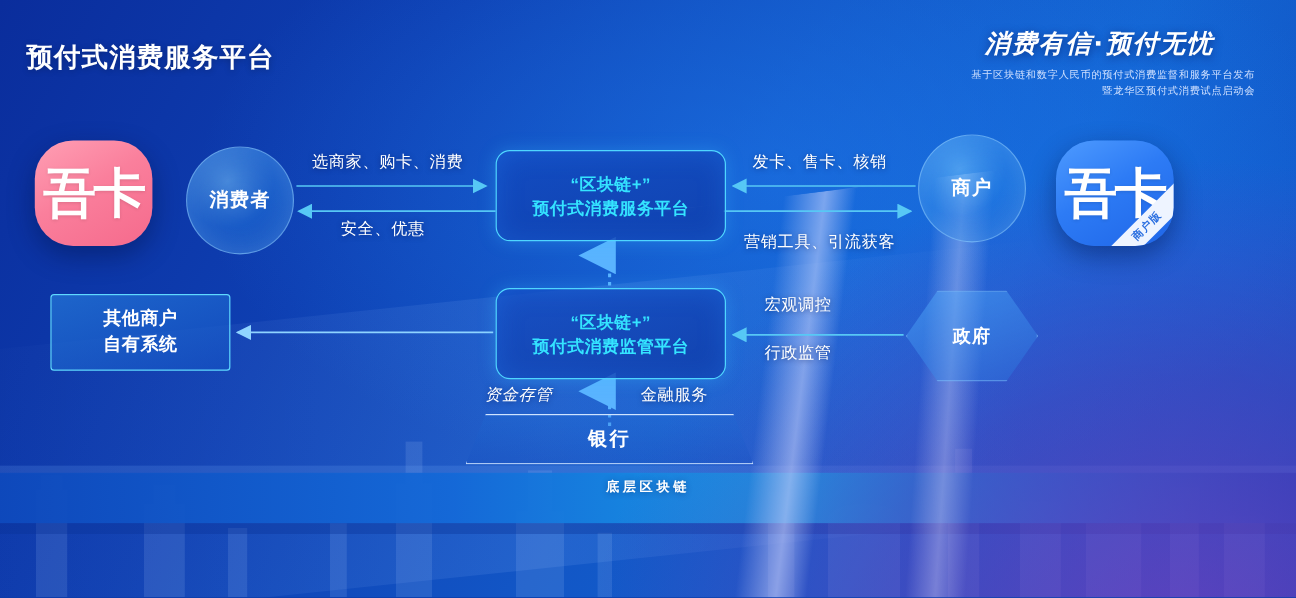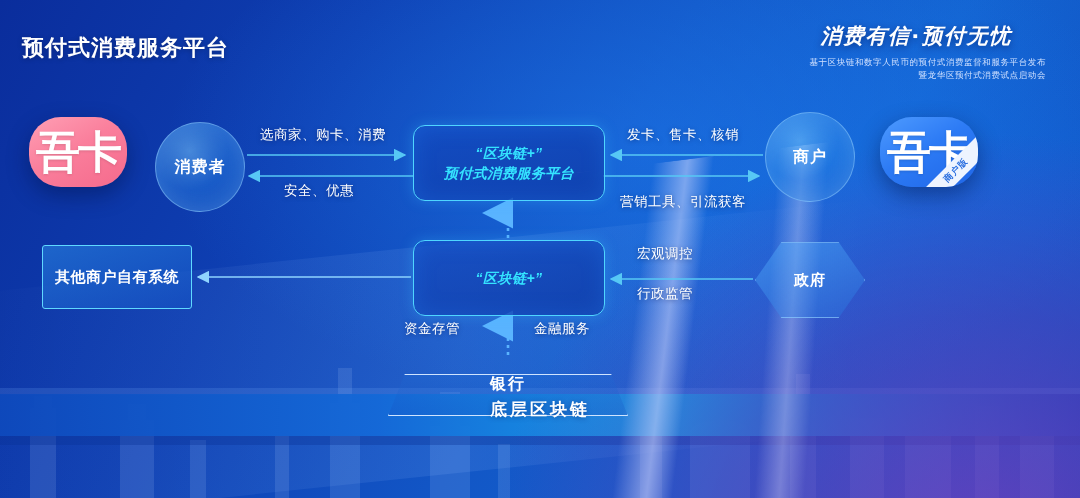--- a/index.html
+++ b/index.html
@@ -52,21 +52,21 @@
     letter-spacing:1.5px;white-space:nowrap;
     text-shadow:0 2px 7px rgba(0,20,90,.6);
   }
   .slogan .dot{font-size:15px;vertical-align:2px;margin:0 2px;}
   .slogan-sub{
     margin-top:6px;color:#cfe0ff;font-size:8.5px;line-height:1.55;
     letter-spacing:.6px;font-family:"Liberation Serif","DejaVu Serif",serif;text-align:right;
   }
   
   .app-icon{
-    position:absolute;width:98px;height:70px;border-radius:32px;
+    position:absolute;width:98px;height:88px;border-radius:32px;
     overflow:hidden;box-shadow:0 8px 22px rgba(0,18,70,.45);
   }
   .app-icon.pink{left:29px;top:117px;background:linear-gradient(150deg,#ff9fb4 0%,#fa7f9c 45%,#f56a8c 100%);}
   .app-icon.blue{left:880px;top:117px;background:linear-gradient(150deg,#4e9bff 0%,#2d7bf5 45%,#1f66e8 100%);}
   .icon-glyph{
     position:absolute;inset:0;display:flex;align-items:center;justify-content:center;
     color:#fff;font-size:44px;font-weight:bold;letter-spacing:-2px;
     text-shadow:0 1px 3px rgba(0,0,0,.12);
   }
   .corner-ribbon{
@@ -94,60 +94,60 @@
     color:#fff;font-size:15px;font-weight:bold;letter-spacing:1px;
   }
   #node-government{left:755px;top:242px;}
   .platform-box{
     width:190px;height:74px;border-radius:12px;
     border:1.6px solid #4fd6ff;
     background:linear-gradient(160deg, rgba(18,72,190,.70) 0%, rgba(14,56,165,.78) 100%);
     box-shadow:0 0 14px rgba(60,190,255,.30), inset 0 0 22px rgba(40,140,255,.25);
     color:#34e3ff;font-size:14px;font-weight:bold;line-height:1.45;letter-spacing:.5px;
     flex-direction:column;
-    font-style:italic;
   }
   #node-service-platform{left:413px;top:125px;}
   #node-regulate-platform{left:413px;top:240px;}
   .rect-node{
     width:148px;height:62px;border-radius:3px;
     border:1.4px solid #5fd9ff;
     background:linear-gradient(160deg, rgba(40,130,225,.62) 0%, rgba(20,80,195,.62) 100%);
     color:#fff;font-size:15px;font-weight:bold;line-height:1.45;letter-spacing:.5px;
+    flex-direction:column;
   }
   #node-other-merchant{left:42px;top:245px;}
   .bank-node{
-    position:absolute;left:388px;top:374px;width:240px;height:42px;
-    display:flex;align-items:flex-start;justify-content:center;
+    position:absolute;left:388px;top:345px;width:240px;height:42px;
+    display:flex;align-items:center;justify-content:center;
     color:#fff;font-size:16px;font-weight:bold;letter-spacing:2px;
   }
   .bank-shape{
     position:absolute;inset:0;
     border:1.4px solid #cfe4ff;
     background:linear-gradient(180deg, rgba(30,110,215,.25), rgba(20,75,190,.25));
     clip-path:polygon(7% 0,93% 0,100% 100%,0 100%);
   }
   .bank-label{position:relative;z-index:2;}
   .bottom-band-label{
     position:absolute;left:0;top:398px;width:100%;text-align:center;
-    color:#fff;font-size:17px;font-weight:bold;letter-spacing:3px;
+    color:#fff;font-size:11px;font-weight:bold;letter-spacing:3px;
     text-shadow:0 1px 5px rgba(0,30,100,.45);
   }
   
   .flow-label{
     position:absolute;color:#fff;font-size:13.5px;letter-spacing:.5px;white-space:nowrap;
     text-shadow:0 1px 4px rgba(0,20,80,.5);
   }
   #lbl-consumer-to-platform{left:260px;top:126px;}
   #lbl-platform-to-consumer{left:284px;top:182px;}
   #lbl-merchant-to-platform{left:627px;top:126px;}
   #lbl-platform-to-merchant{left:620px;top:193px;}
   #lbl-gov-macro{left:637px;top:245px;}
   #lbl-gov-admin{left:637px;top:285px;}
-  #lbl-fund-custody{left:404px;top:320px;}
+  #lbl-fund-custody{left:404px;top:320px;font-style:italic;}
   #lbl-financial-service{left:534px;top:320px;}
   svg.arrows{position:absolute;left:0;top:0;width:1080px;height:498px;pointer-events:none;}
 </style>
 </head>
 <body>
 
 <div id="stage">
 
   <div class="glow-sweep"></div>
 
@@ -242,20 +242,21 @@
     <span>政府</span>
   </div>
 
   <div class="node platform-box" id="node-service-platform">
     <span>“区块链+”</span>
     <span>预付式消费服务平台</span>
   </div>
 
   <div class="node platform-box" id="node-regulate-platform">
     <span>“区块链+”</span>
+    <span>预付式消费监管平台</span>
   </div>
 
   <div class="node rect-node" id="node-other-merchant">
     <span>其他商户</span>
     <span>自有系统</span>
   </div>
 
   <div class="bank-node">
     <div class="bank-shape"></div>
     <span class="bank-label">银行</span>

